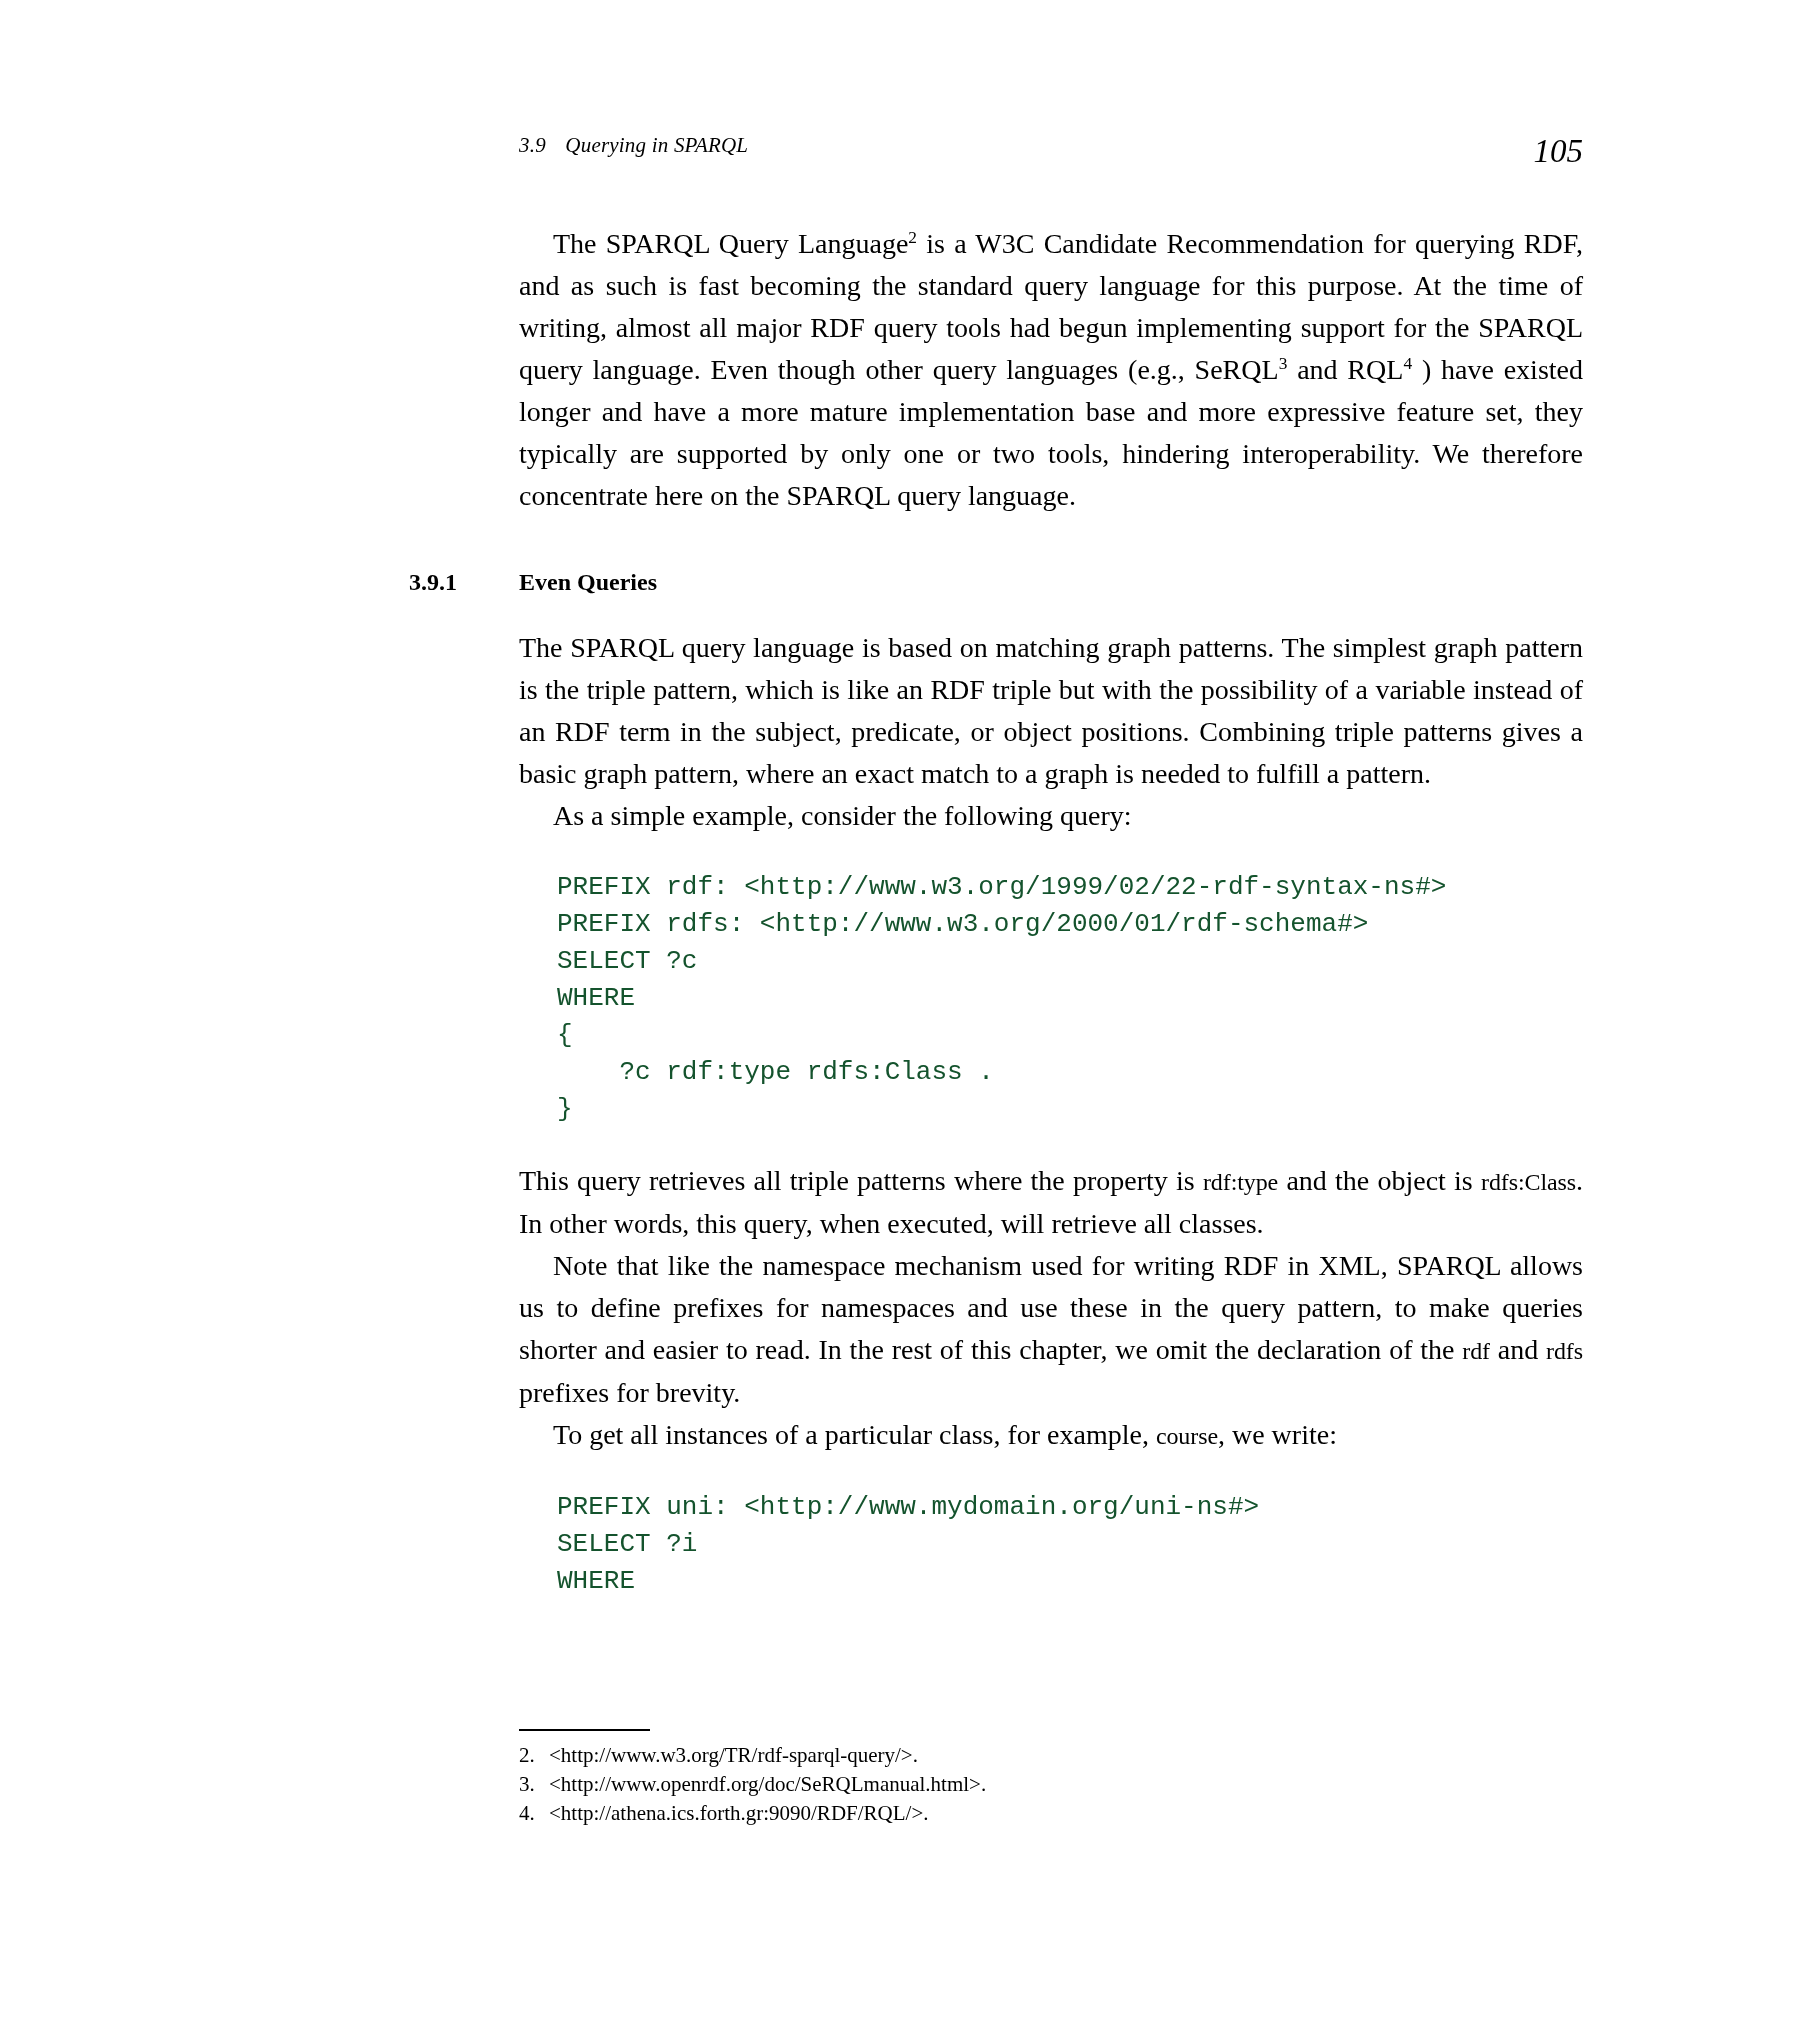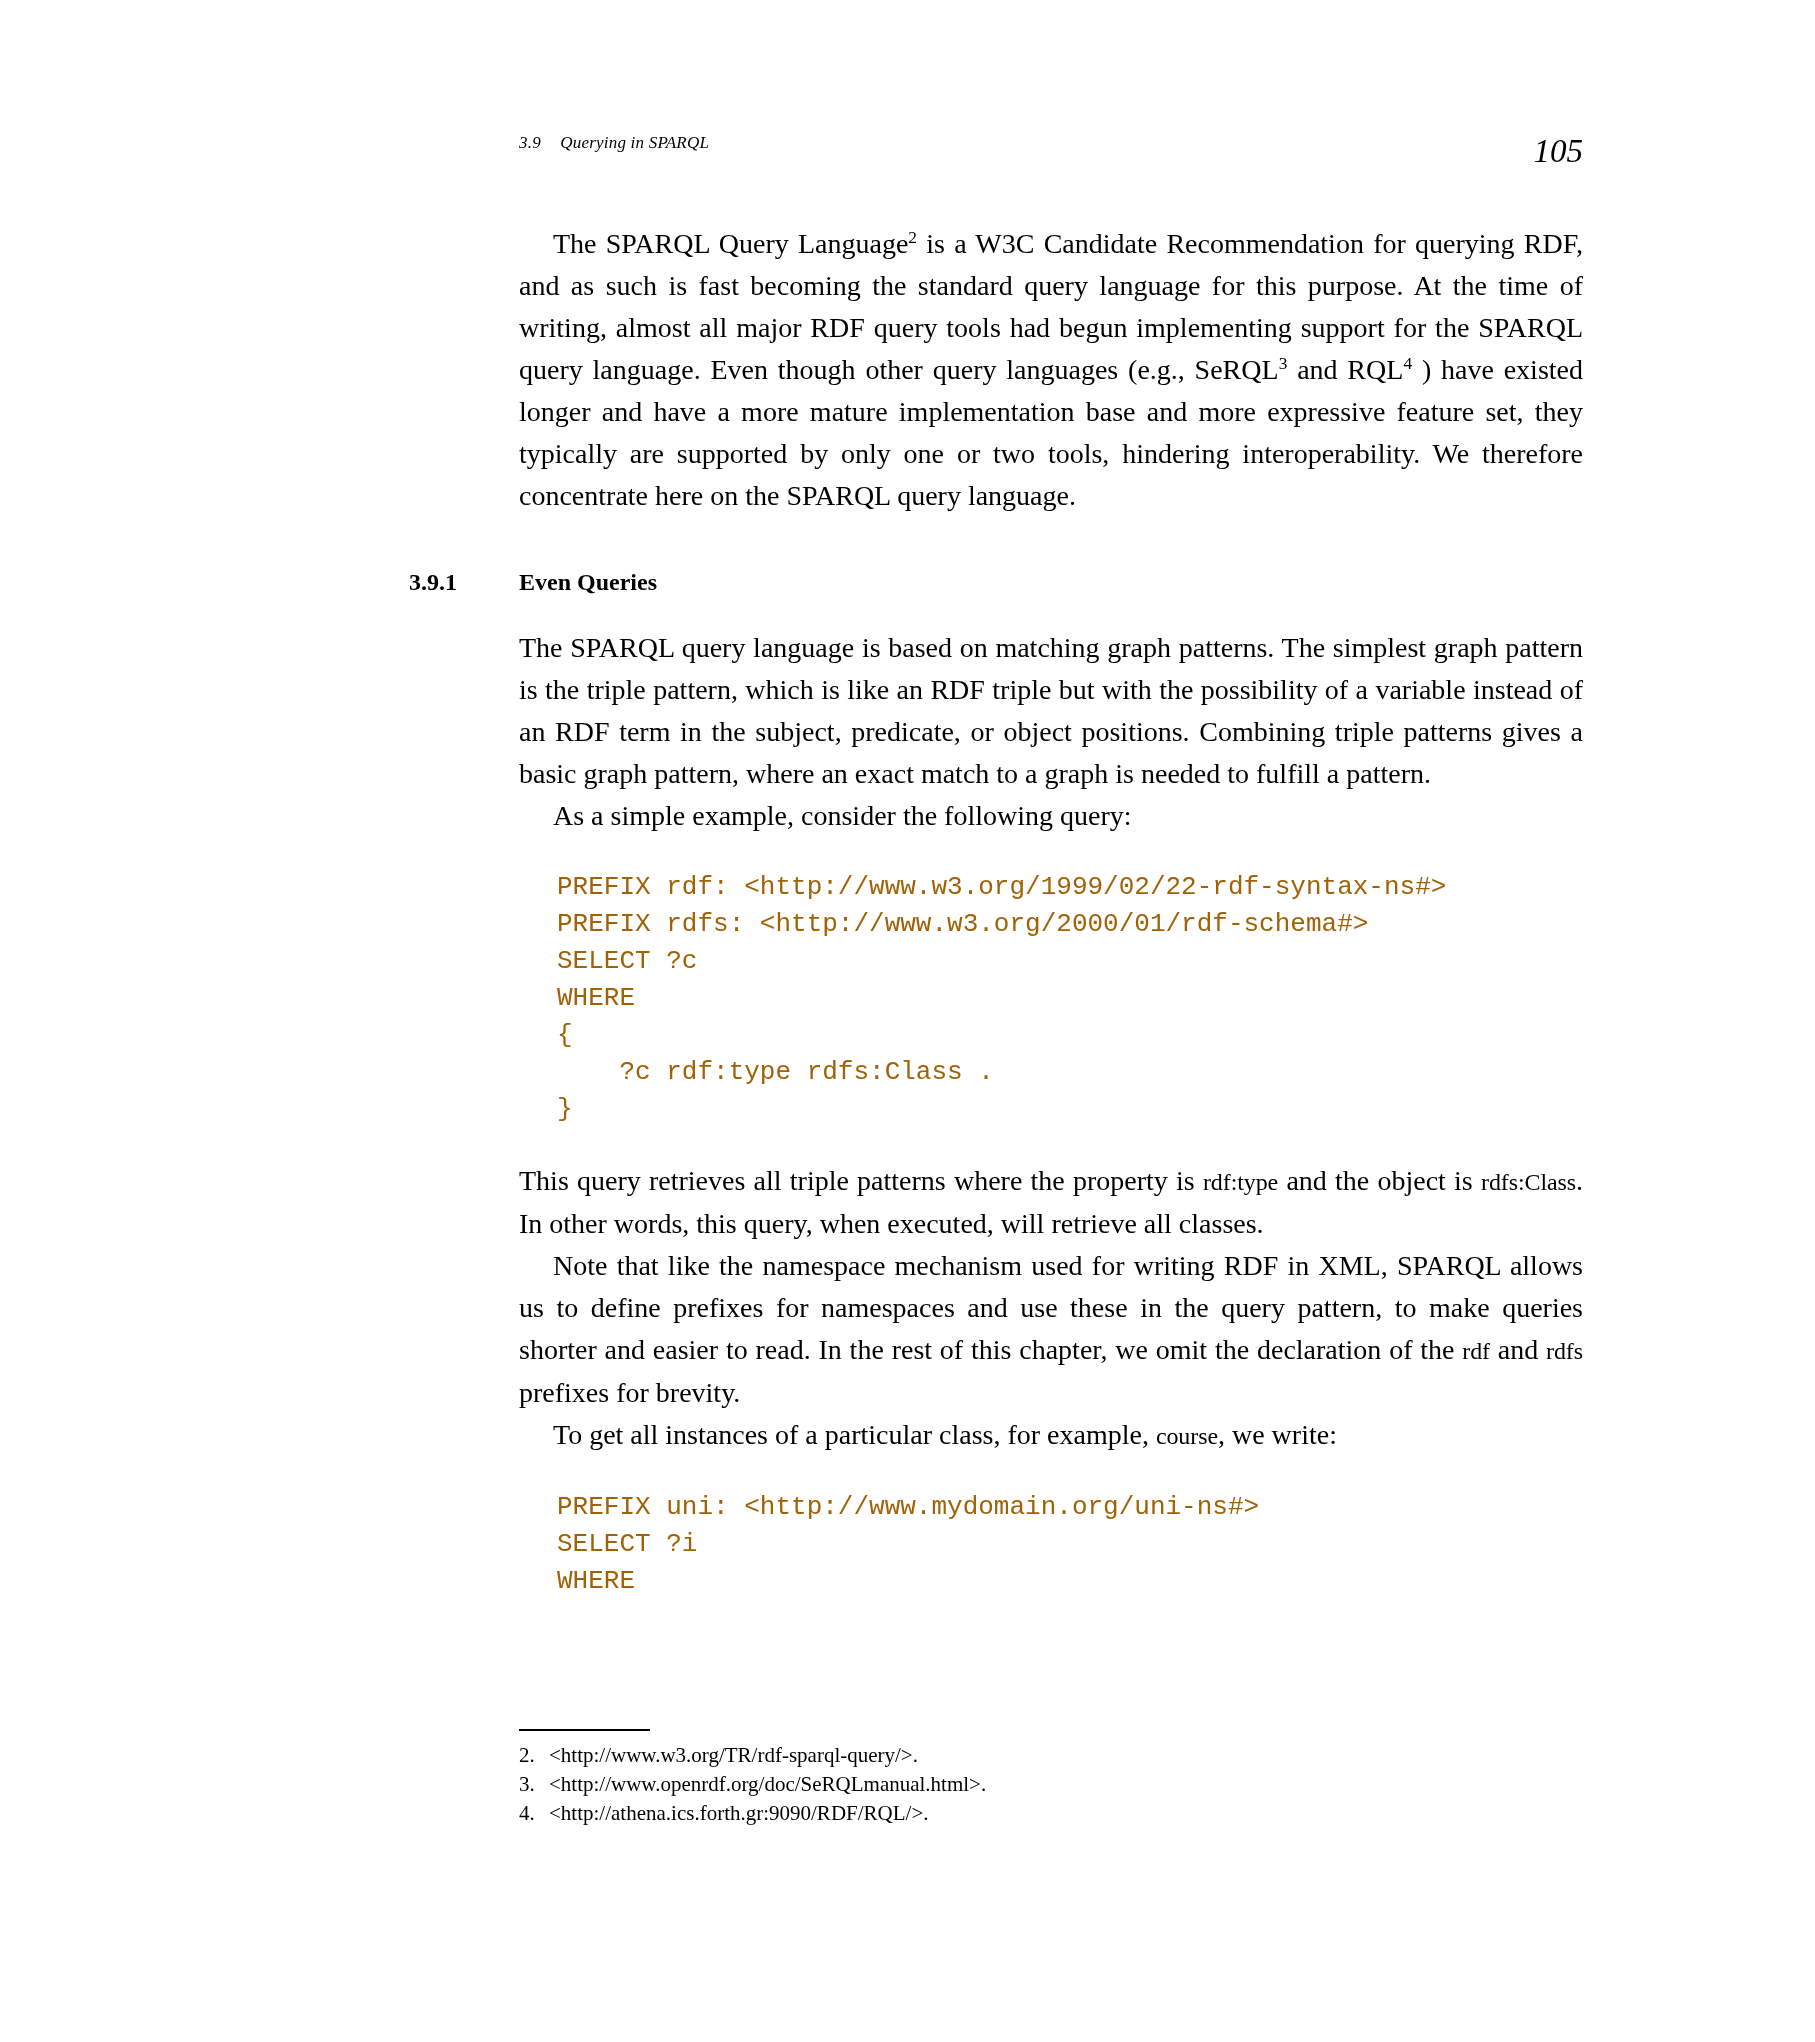--- a/index.html
+++ b/index.html
@@ -17,21 +17,21 @@
     overflow: hidden;
   }
 
   
   .running-head {
     position: absolute;
     left: 519px;
     top: 133px;
     width: 1064px;
     font-style: italic;
-    font-size: 17px;
+    font-size: 21px;
     letter-spacing: 0.2px;
     white-space: nowrap;
   }
   .running-head .rh-num {
     margin-right: 19.5px;
   }
   .folio {
     position: absolute;
     right: 233px;
     top: 133px;
@@ -89,21 +89,21 @@
   }
 
   
   pre.code {
     margin: 0;
     padding: 0;
     font-family: "Liberation Mono", "DejaVu Sans Mono", monospace;
     font-size: 26px;
     line-height: 37px;
     white-space: pre;
-    color: #a16207;
+    color: #14532d;
   }
   .codeblock {
     margin-left: 38px;
   }
   .gap-before { margin-top: 32px; }
   .gap-after  { margin-bottom: 32px; }
 
   
   .footnotes {
     position: absolute;

